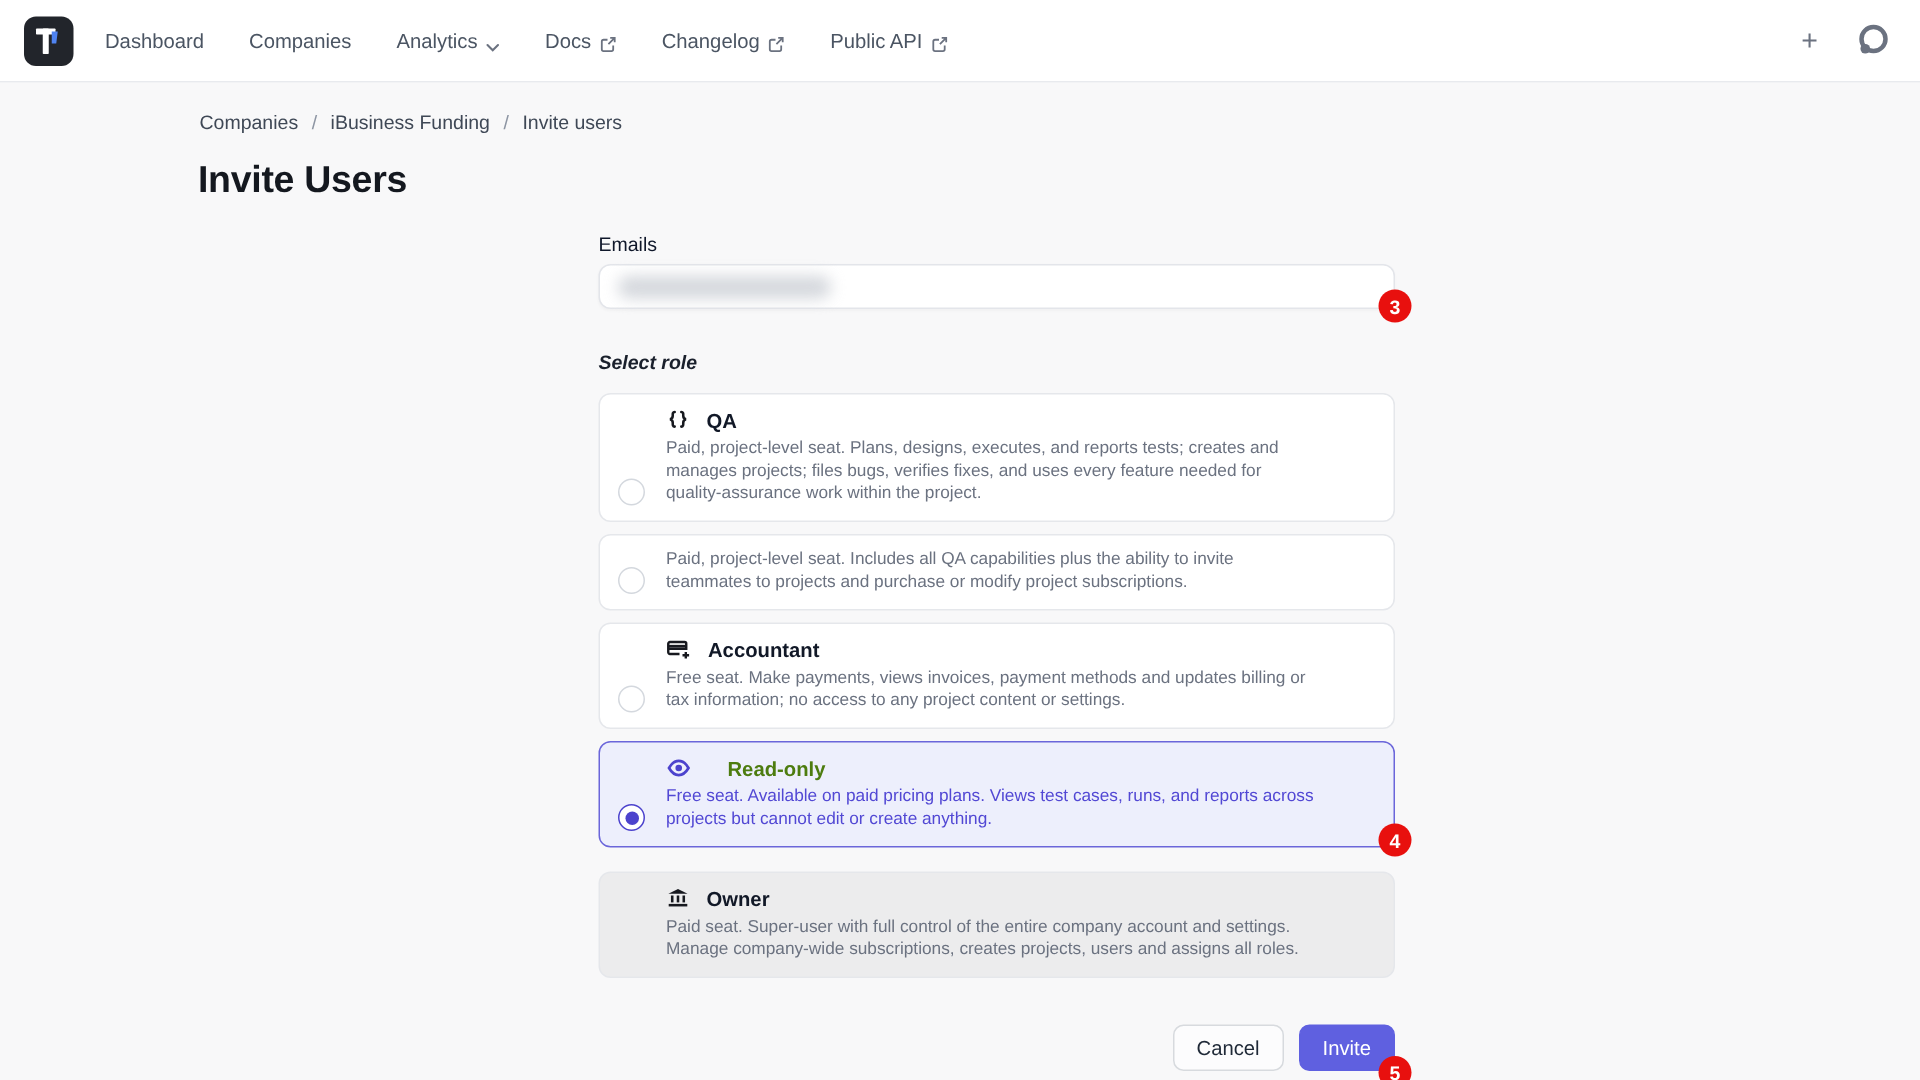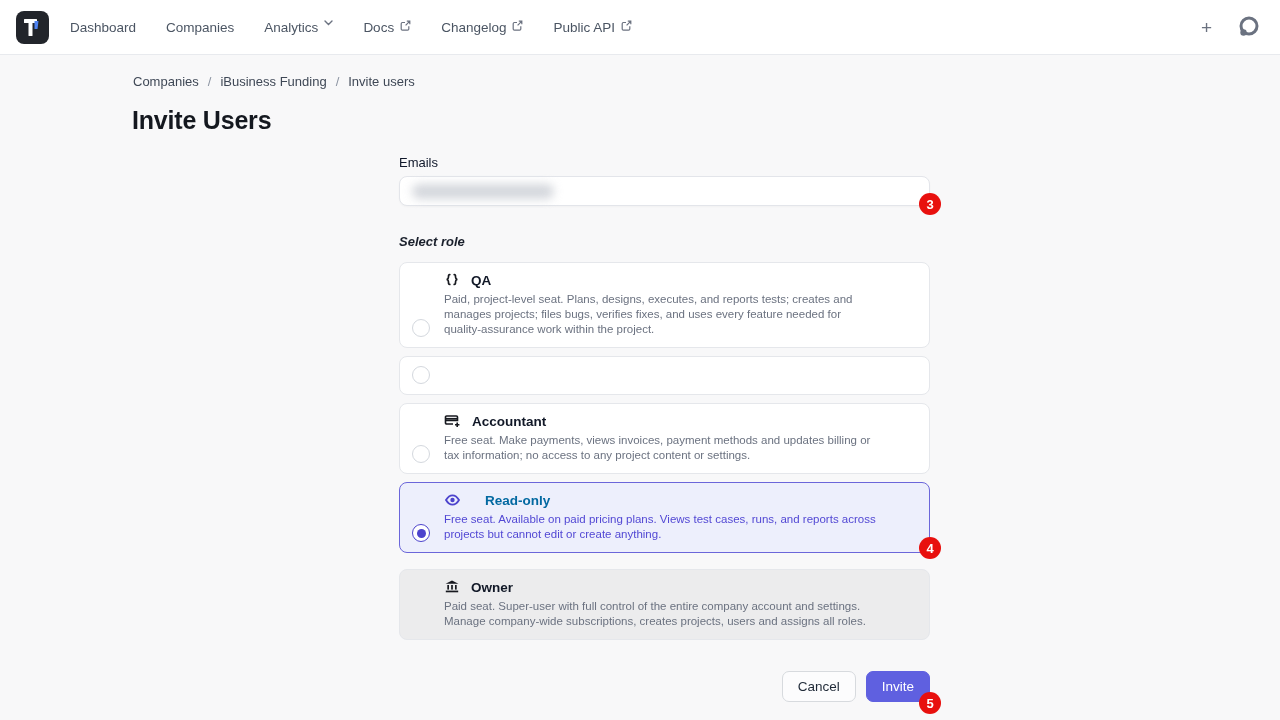--- a/index.html
+++ b/index.html
@@ -13,21 +13,21 @@
     position:absolute; top:0; left:0; right:0; height:55px;
     background:#ffffff; border-bottom:1px solid #e8eaee;
     display:flex; align-items:center; padding:0 16px;
   }
   .logo {
     width:33px; height:33px; background:#22252b; border-radius:8px;
     display:flex; align-items:center; justify-content:center; flex-shrink:0;
   }
   .nav-items { display:flex; align-items:center; margin-left:6px; }
   .nav-item {
-    display:flex; align-items:flex-start; gap:6px; padding:0 15px;
+    display:flex; align-items:flex-end; gap:6px; padding:0 15px;
     font-size:13.5px; color:#4b5563; cursor:pointer; white-space:nowrap;
   }
   .topnav-right { margin-left:auto; display:flex; align-items:center; gap:24px; padding-right:4px; }
   .plus-icon { font-size:19px; color:#6b7280; line-height:1; cursor:pointer; }
   
   .breadcrumb {
     position:absolute; left:133px; top:74px; display:flex; gap:9px;
     font-size:13px; color:#3f4856;
   }
   .breadcrumb .sep { color:#8d95a3; }
@@ -61,21 +61,21 @@
     width:18px; height:18px; border-radius:50%; flex-shrink:0;
     background:#fff; border:1px solid #d4d8de;
     display:flex; align-items:center; justify-content:center;
   }
   .role-card.selected .role-radio { border:1.5px solid #4c43cd; }
   .radio-dot { width:9px; height:9px; border-radius:50%; background:#4c43cd; }
   .role-title {
     display:flex; align-items:center; gap:11px;
     font-size:13.5px; font-weight:700; color:#111827; margin-bottom:4px;
   }
-  .role-card.selected .role-title { color:#0369a1;gap:24px; }
+  .role-card.selected .role-title { color:#4d7c0f;gap:24px; }
   .role-desc { font-size:11.5px; line-height:15px; color:#6b7280; }
   .role-card.selected .role-desc { color:#5248d4; }
   .role-icon { display:flex; align-items:center; }
   
   .actions { display:flex; justify-content:flex-end; gap:10px; margin-top:31px; }
   .btn { font-family:"Liberation Sans",sans-serif; font-size:13.5px; border-radius:7px; padding:7px 15px; cursor:pointer; }
   .btn-cancel { background:#fcfcfd; border:1px solid #d7dade; color:#1f2937; }
   .btn-invite { position:relative; background:#5f60e0; border:1px solid #5f60e0; color:#ffffff; }
   
   .badge {
@@ -176,20 +176,21 @@
           </span>
           <span>QA</span>
         </div>
         <div class="role-desc">Paid, project-level seat. Plans, designs, executes, and reports tests; creates and manages projects; files bugs, verifies fixes, and uses every feature needed for quality-assurance work within the project.</div>
       </div>
     </div>
 
     <div class="role-card">
       <div class="role-radio"></div>
       <div class="role-content">
+        <div class="role-desc">Paid, project-level seat. Includes all QA capabilities plus the ability to invite teammates to projects and purchase or modify project subscriptions.</div>
       </div>
     </div>
 
     <div class="role-card">
       <div class="role-radio"></div>
       <div class="role-content">
         <div class="role-title">
           <span class="role-icon">
             <svg width="17" height="16" viewBox="0 0 17 16">
               <path d="M2.6 3 h9.8 a1.1 1.1 0 0 1 1.1 1.1 v3.4 h-12 v-3.4 a1.1 1.1 0 0 1 1.1 -1.1 Z M1.5 7.5 v2.4 a1.1 1.1 0 0 0 1.1 1.1 h6.4" fill="none" stroke="#17191f" stroke-width="1.6"></path>

